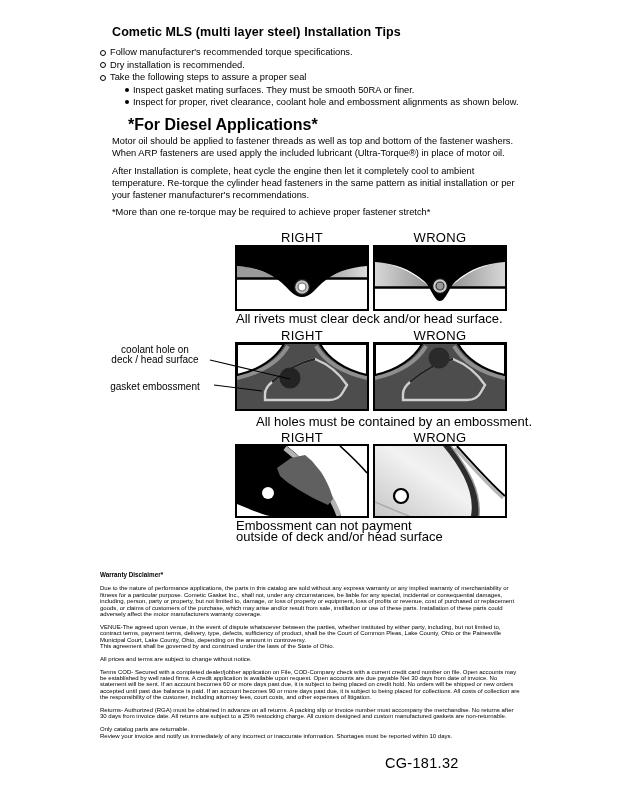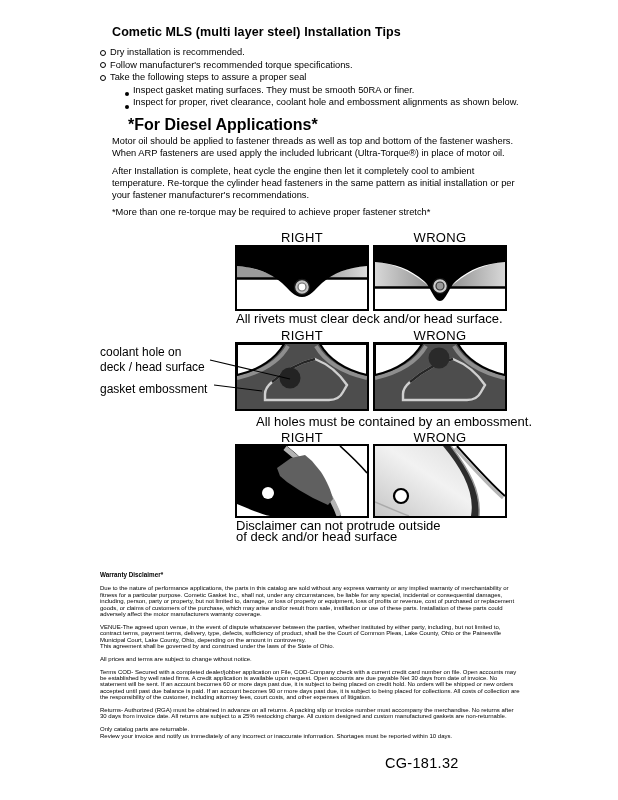--- a/index.html
+++ b/index.html
@@ -10,50 +10,50 @@
   }
   .abs{position:absolute;}
   .title{
     left:112px;top:25px;font-size:12.5px;font-weight:bold;
     text-underline-offset:2px;letter-spacing:.1px;
   }
   .bullets{left:100px;top:46px;width:430px;font-size:9.3px;line-height:12.6px;}
   .b-row{display:flex;align-items:flex-start;}
   .b-marker{flex:0 0 auto;width:4px;height:4px;border:1px solid #000;border-radius:50%;
     margin:3.6px 4px 0 0;}
-  .sb-row{display:flex;align-items:flex-end;margin-left:25px;}
+  .sb-row{display:flex;align-items:flex-start;margin-left:25px;}
   .sb-marker{flex:0 0 auto;width:4px;height:4px;background:#000;border-radius:50%;
     margin:4px 4px 0 0;}
   .h2{left:128px;top:116px;font-size:16px;font-weight:bold;}
   .para{left:112px;width:408px;font-size:9.3px;line-height:12.2px;}
   .p1{top:135px;} .p2{top:165px;} .p3{top:206px;}
   .dg-head{width:134px;text-align:center;font-size:13px;letter-spacing:.3px;}
   .panel{width:134px;height:66px;border:2px solid #000;box-sizing:border-box;background:#fff;}
   .panel svg{display:block;}
   .cap{font-size:13px;line-height:11px;}
-  .lbl{width:110px;text-align:left;font-size:12px;line-height:15px;}
+  .lbl{width:110px;text-align:center;font-size:10px;line-height:10px;}
   .leader{pointer-events:none;}
   .disc{left:100px;top:572px;width:420px;font-size:6px;line-height:6.4px;}
   .disc h3{font-size:6.3px;margin:0 0 7px 0;}
   .disc p{margin:0 0 6.4px 0;white-space:pre-line;}
   .footer-code{left:385px;top:755px;font-size:14.5px;letter-spacing:.3px;}
 </style>
 </head>
 <body>
 
 <div class="abs title">Cometic MLS (multi layer steel) Installation Tips</div>
 
 <div class="abs bullets">
   <div class="b-row">
     <span class="b-marker"></span>
-    <span>Dry installation is recommended.</span>
+    <span>Follow manufacturer's recommended torque specifications.</span>
   </div>
   <div class="b-row">
     <span class="b-marker"></span>
-    <span>Follow manufacturer's recommended torque specifications.</span>
+    <span>Dry installation is recommended.</span>
   </div>
   <div class="b-row">
     <span class="b-marker"></span>
     <span>Take the following steps to assure a proper seal</span>
   </div>
   <div class="sb-row">
     <span class="sb-marker"></span>
     <span>Inspect gasket mating surfaces.  They must be smooth 50RA or finer.</span>
   </div>
   <div class="sb-row">
@@ -180,21 +180,21 @@
     <path d="M0,0 L76,0 C94,24 106,45 104,70 L0,70 Z" fill="url(#g3w)"></path>
     <path d="M80,2 C98,22 112,38 128,52" stroke="#b5b5b5" stroke-width="3" fill="none"></path>
     <path d="M82,0 C100,20 116,38 130,50" stroke="#000" stroke-width="2" fill="none"></path>
     <path d="M76,0 C94,24 106,45 104,70 L96,70 C100,47 88,24 68,0 Z" fill="#2d2d2d"></path>
     <path d="M76,0 C94,24 106,45 104,70" stroke="#9a9a9a" stroke-width="1.4" fill="none"></path>
     <path d="M0,56 C14,62 26,67 34,70" stroke="#aaaaaa" stroke-width="1.4" fill="none"></path>
     <circle cx="26" cy="50" r="7" fill="#ffffff" stroke="#000" stroke-width="2.2"></circle>
   </svg>
 </div>
 
-<div class="abs cap" style="left:236px;top:520px;width:218px;">Disclaimer can not protrude outside of deck and/or head surface</div>
+<div class="abs cap" style="left:236px;top:520px;width:218px;">Embossment can not payment outside of deck and/or head surface</div>
 
 <div class="abs disc">
   <h3>Warranty Disclaimer*</h3>
   <p>Due to the nature of performance applications, the parts in this catalog are sold without any express warranty or any implied warranty of merchantability or fitness for a particular purpose.  Cometic Gasket Inc., shall not, under any circumstances, be liable for any special, incidental or consequential damages, including, person, party or property, but not limited to, damage, or loss of property or equipment, loss of profits or revenue, cost of purchased or replacement goods, or claims of customers of the purchase, which may arise and/or result from sale, instillation or use of these parts.  Installation of these parts could adversely affect the motor manufacturers warranty coverage.</p>
   <p>VENUE-The agreed upon venue, in the event of dispute whatsoever between the parties, whether instituted by either party, including, but not limited to, contract terms, payment terms, delivery, type, defects, sufficiency of product, shall be the Court of Common Pleas, Lake County, Ohio or the Painesville Municipal Court, Lake County, Ohio, depending on the amount in controversy.
 This agreement shall be governed by and construed under the laws of the State of Ohio.</p>
   <p>All prices and terms are subject to change without notice.</p>
   <p>Terms COD- Secured with a completed dealer/jobber application on File, COD-Company check with a current credit card number on file.  Open accounts may be established by well rated firms.  A credit application is available upon request.  Open accounts are due payable Net 30 days from date of invoice.  No statement will be sent.  If an account becomes 60 or more days past due, it is subject to being placed on credit hold.  No orders will be shipped or new orders accepted until past due balance is paid.  If an account becomes 90 or more days past due, it is subject to being placed for collections.  All costs of collection are the responsibility of the customer, including attorney fees, court costs, and other expenses of litigation.</p>
   <p>Returns- Authorized (RGA) must be obtained in advance on all returns.  A packing slip or invoice number must accompany the merchandise.  No returns after 30 days from invoice date.  All returns are subject to a 25% restocking charge.  All custom designed and custom manufactured gaskets are non-returnable.</p>
   <p>Only catalog parts are returnable.

